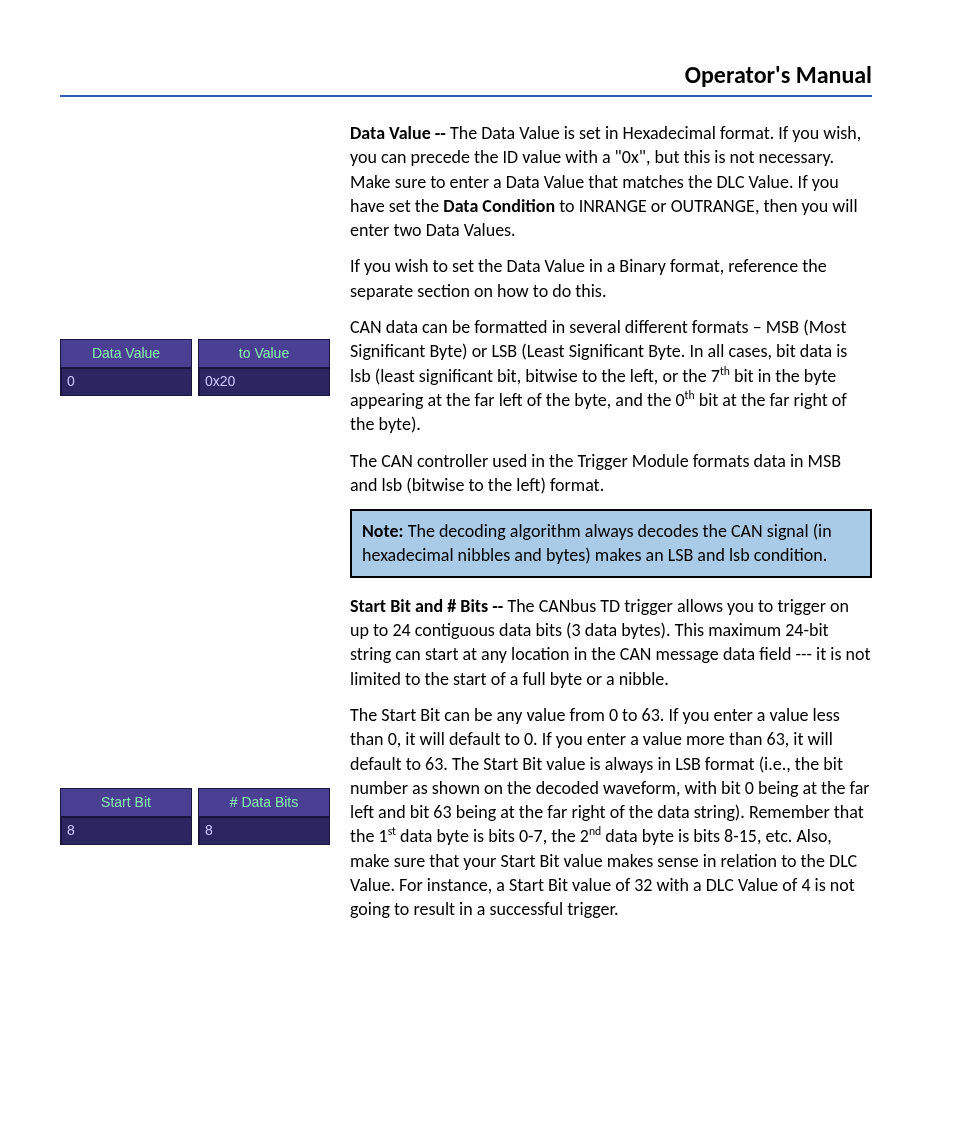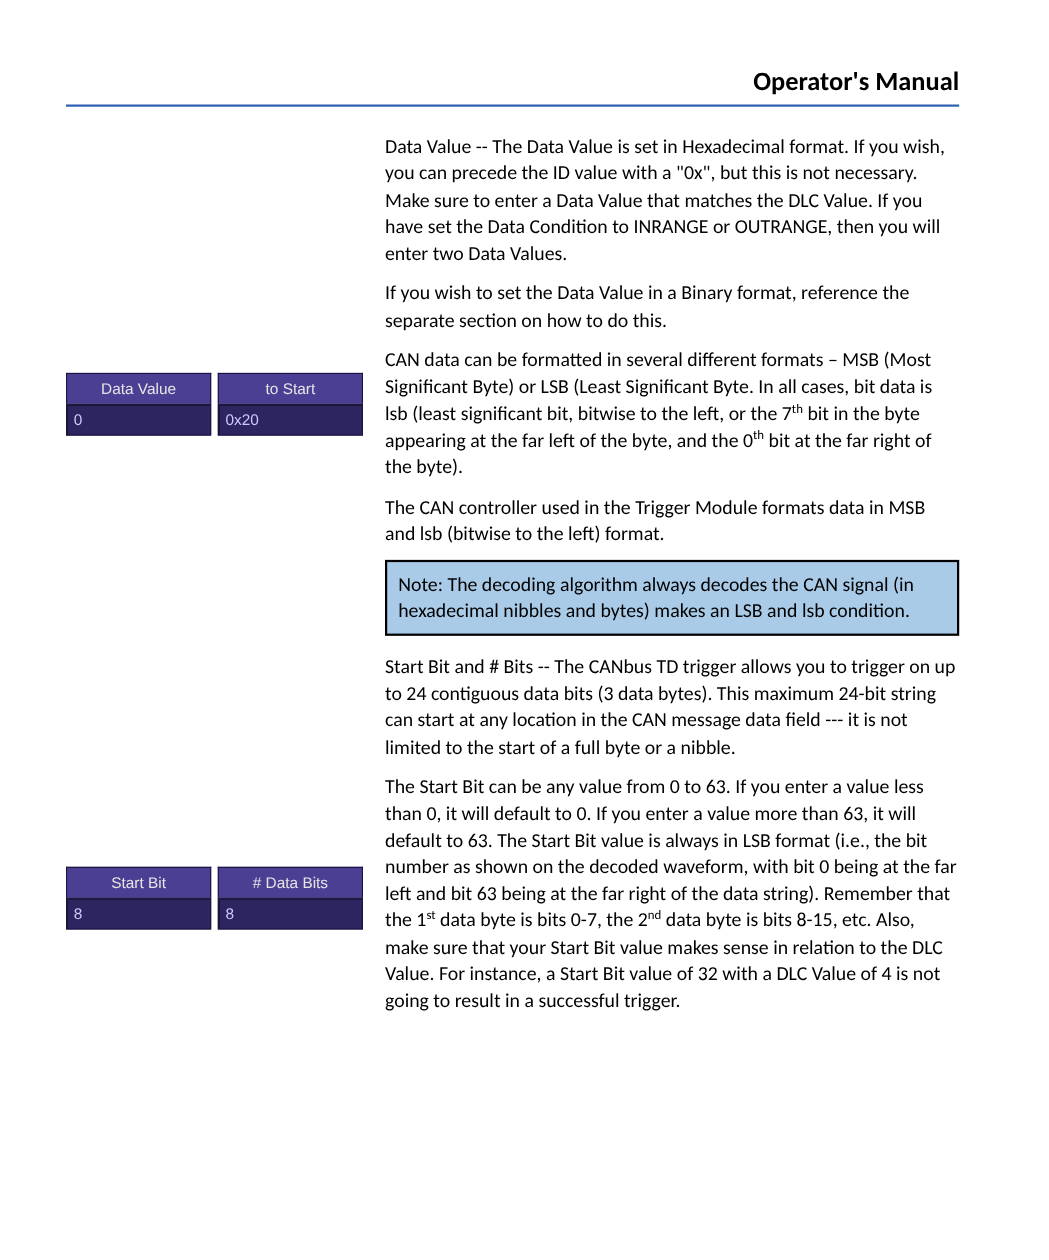--- a/index.html
+++ b/index.html
@@ -39,21 +39,21 @@
   .widget-pair {
     display: flex;
     gap: 6px;
   }
   .widget {
     flex: 1;
     font-family: Arial, sans-serif;
   }
   .w-label {
     background: #4b3f93;
-    color: #e5e5e5;
+    color: #86efac;
     font-size: 14px;
     text-align: center;
     padding: 4px 2px;
     border: 1px solid #1a1540;
     border-bottom: none;
   }
   .w-value {
     background: #2d255f;
     color: #cfc8ff;
     font-size: 14px;
@@ -63,21 +63,21 @@
   }
   .right-col p {
     margin: 0 0 12px 0;
   }
   .note-box {
     border: 2px solid #000;
     background: #a9cbe8;
     padding: 8px 10px;
     margin: 6px 0 16px 0;
   }
-  .bold { font-weight: normal; }
+  .bold { font-weight: bold; }
   sup { font-size: .65em; vertical-align: super; line-height: 0; }
   .footer {
     position: absolute;
     left: 60px;
     right: 60px;
     bottom: 40px;
     border-top: 1px solid #999;
     padding-top: 8px;
     display: flex;
     justify-content: space-between;
@@ -97,21 +97,21 @@
 
     <div class="left-col">
       <div class="spacer-top1"></div>
 
       <div class="widget-pair">
         <div class="widget">
           <div class="w-label">Data Value</div>
           <div class="w-value">0</div>
         </div>
         <div class="widget">
-          <div class="w-label">to Start</div>
+          <div class="w-label">to Value</div>
           <div class="w-value">0x20</div>
         </div>
       </div>
 
       <div class="spacer-mid"></div>
 
       <div class="widget-pair">
         <div class="widget">
           <div class="w-label">Start Bit</div>
           <div class="w-value">8</div>

